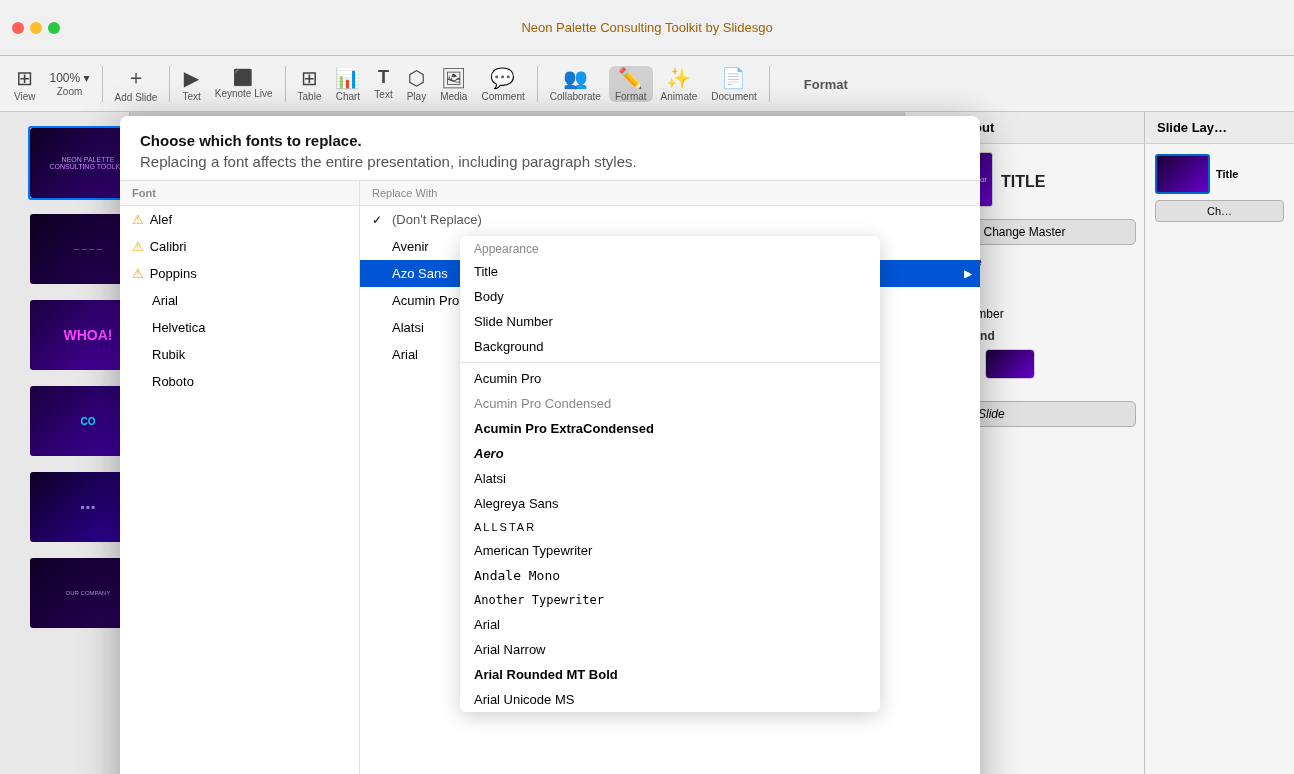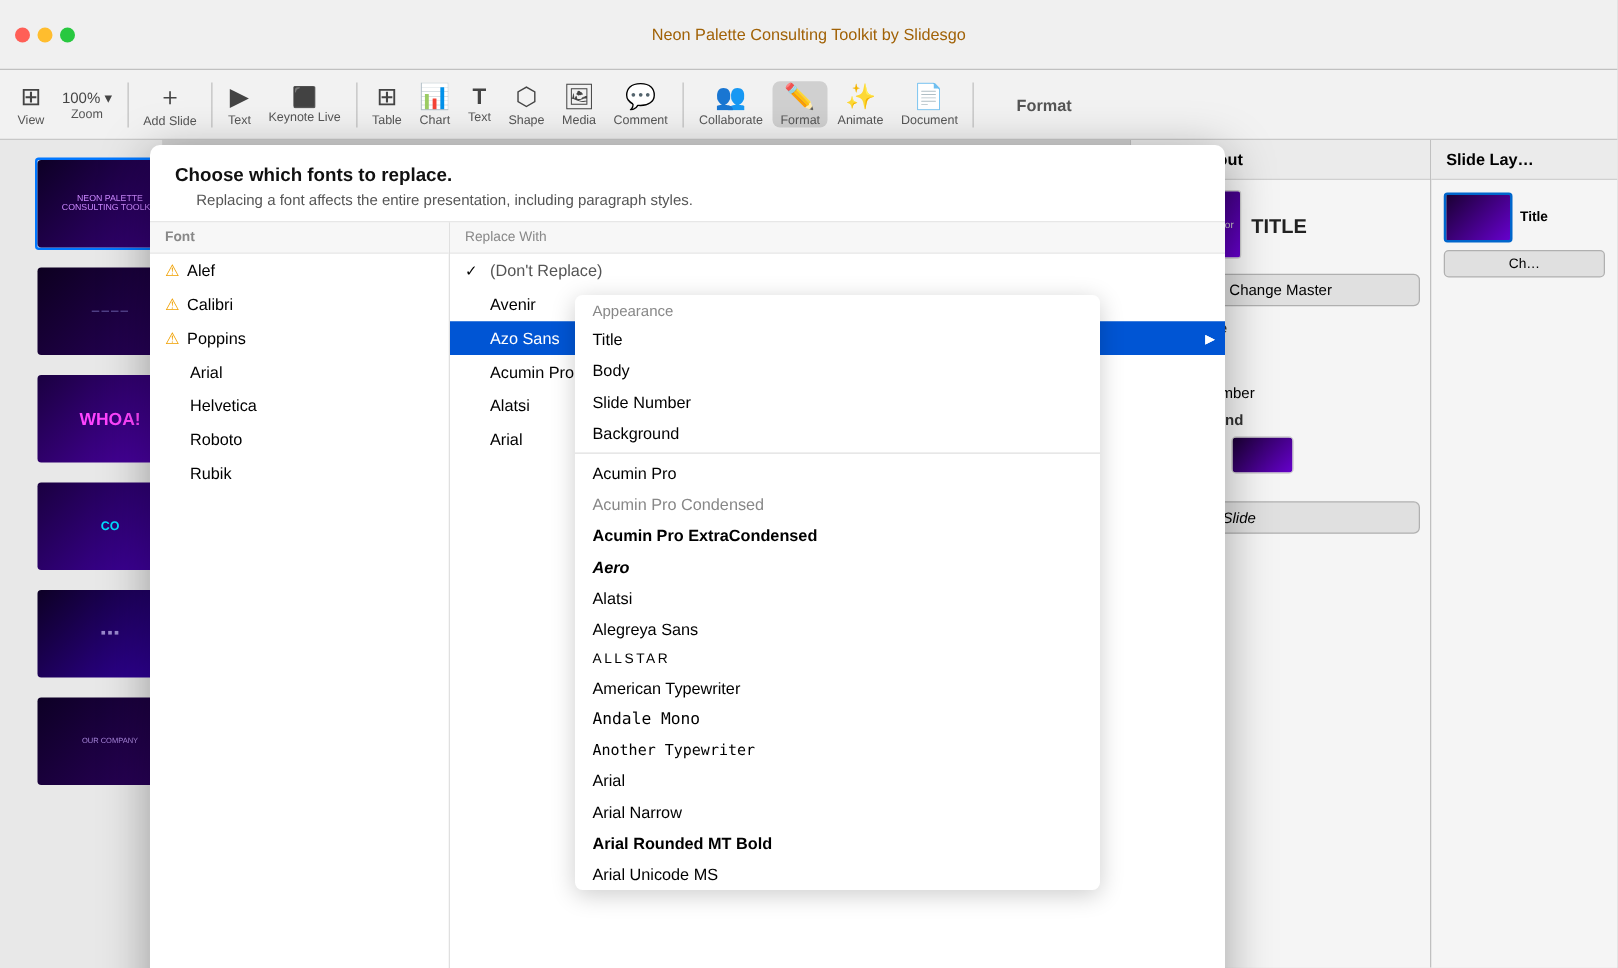--- a/index.html
+++ b/index.html
@@ -211,21 +211,21 @@
       background: white;
       border-radius: 8px;
       box-shadow: 0 8px 40px rgba(0,0,0,0.35);
       overflow: hidden;
     }
     .dialog-header {
       padding: 16px 20px 10px;
       border-bottom: 1px solid #e0e0e0;
     }
     .dialog-title { font-size: 15px; font-weight: 600; color: #111; margin-bottom: 4px; }
-    .dialog-subtitle { font-size: 12px; color: #555; margin-left: 17px; }
+    .dialog-subtitle { font-size: 15px; color: #555; }
     .dialog-body { display: flex; height: 640px; }
 
     
     .font-list-panel {
       width: 240px;
       border-right: 1px solid #e0e0e0;
       display: flex;
       flex-direction: column;
     }
     .font-list-header {
@@ -381,21 +381,21 @@
   <div class="toolbar-group">
     <span class="icon">📊</span>
     <span class="label">Chart</span>
   </div>
   <div class="toolbar-group">
     <span class="icon" style="font-size:18px;font-weight:700">T</span>
     <span class="label">Text</span>
   </div>
   <div class="toolbar-group">
     <span class="icon">⬡</span>
-    <span class="label">Shape</span>
+    <span class="label">Play</span>
   </div>
   <div class="toolbar-group">
     <span class="icon">🖼</span>
     <span class="label">Media</span>
   </div>
   <div class="toolbar-group">
     <span class="icon">💬</span>
     <span class="label">Comment</span>
   </div>
   <div class="toolbar-separator"></div>
@@ -572,25 +572,25 @@
           <div class="font-list-item">
             <span style="width:14px"></span>
             <span>Arial</span>
           </div>
           <div class="font-list-item">
             <span style="width:14px"></span>
             <span>Helvetica</span>
           </div>
           <div class="font-list-item">
             <span style="width:14px"></span>
-            <span>Roboto</span>
+            <span>Rubik</span>
           </div>
           <div class="font-list-item">
             <span style="width:14px"></span>
-            <span>Rubik</span>
+            <span>Roboto</span>
           </div>
         </div>
       </div>
 
       <div class="replace-panel">
         <div class="replace-header">Replace With</div>
         <div class="replace-items">
 
           <div class="replace-item">
             <span class="check-mark">✓</span>

